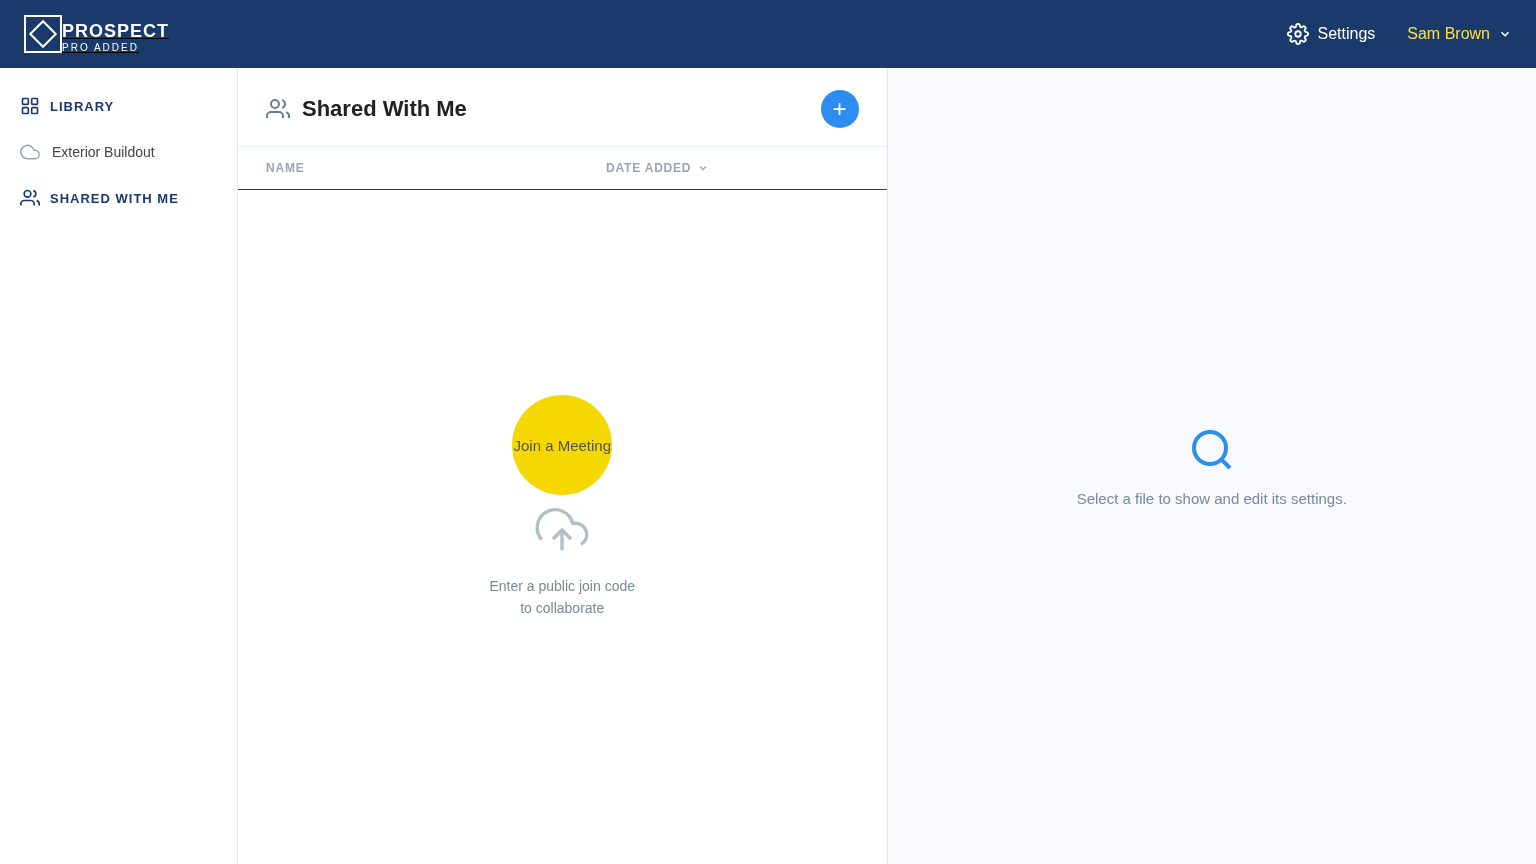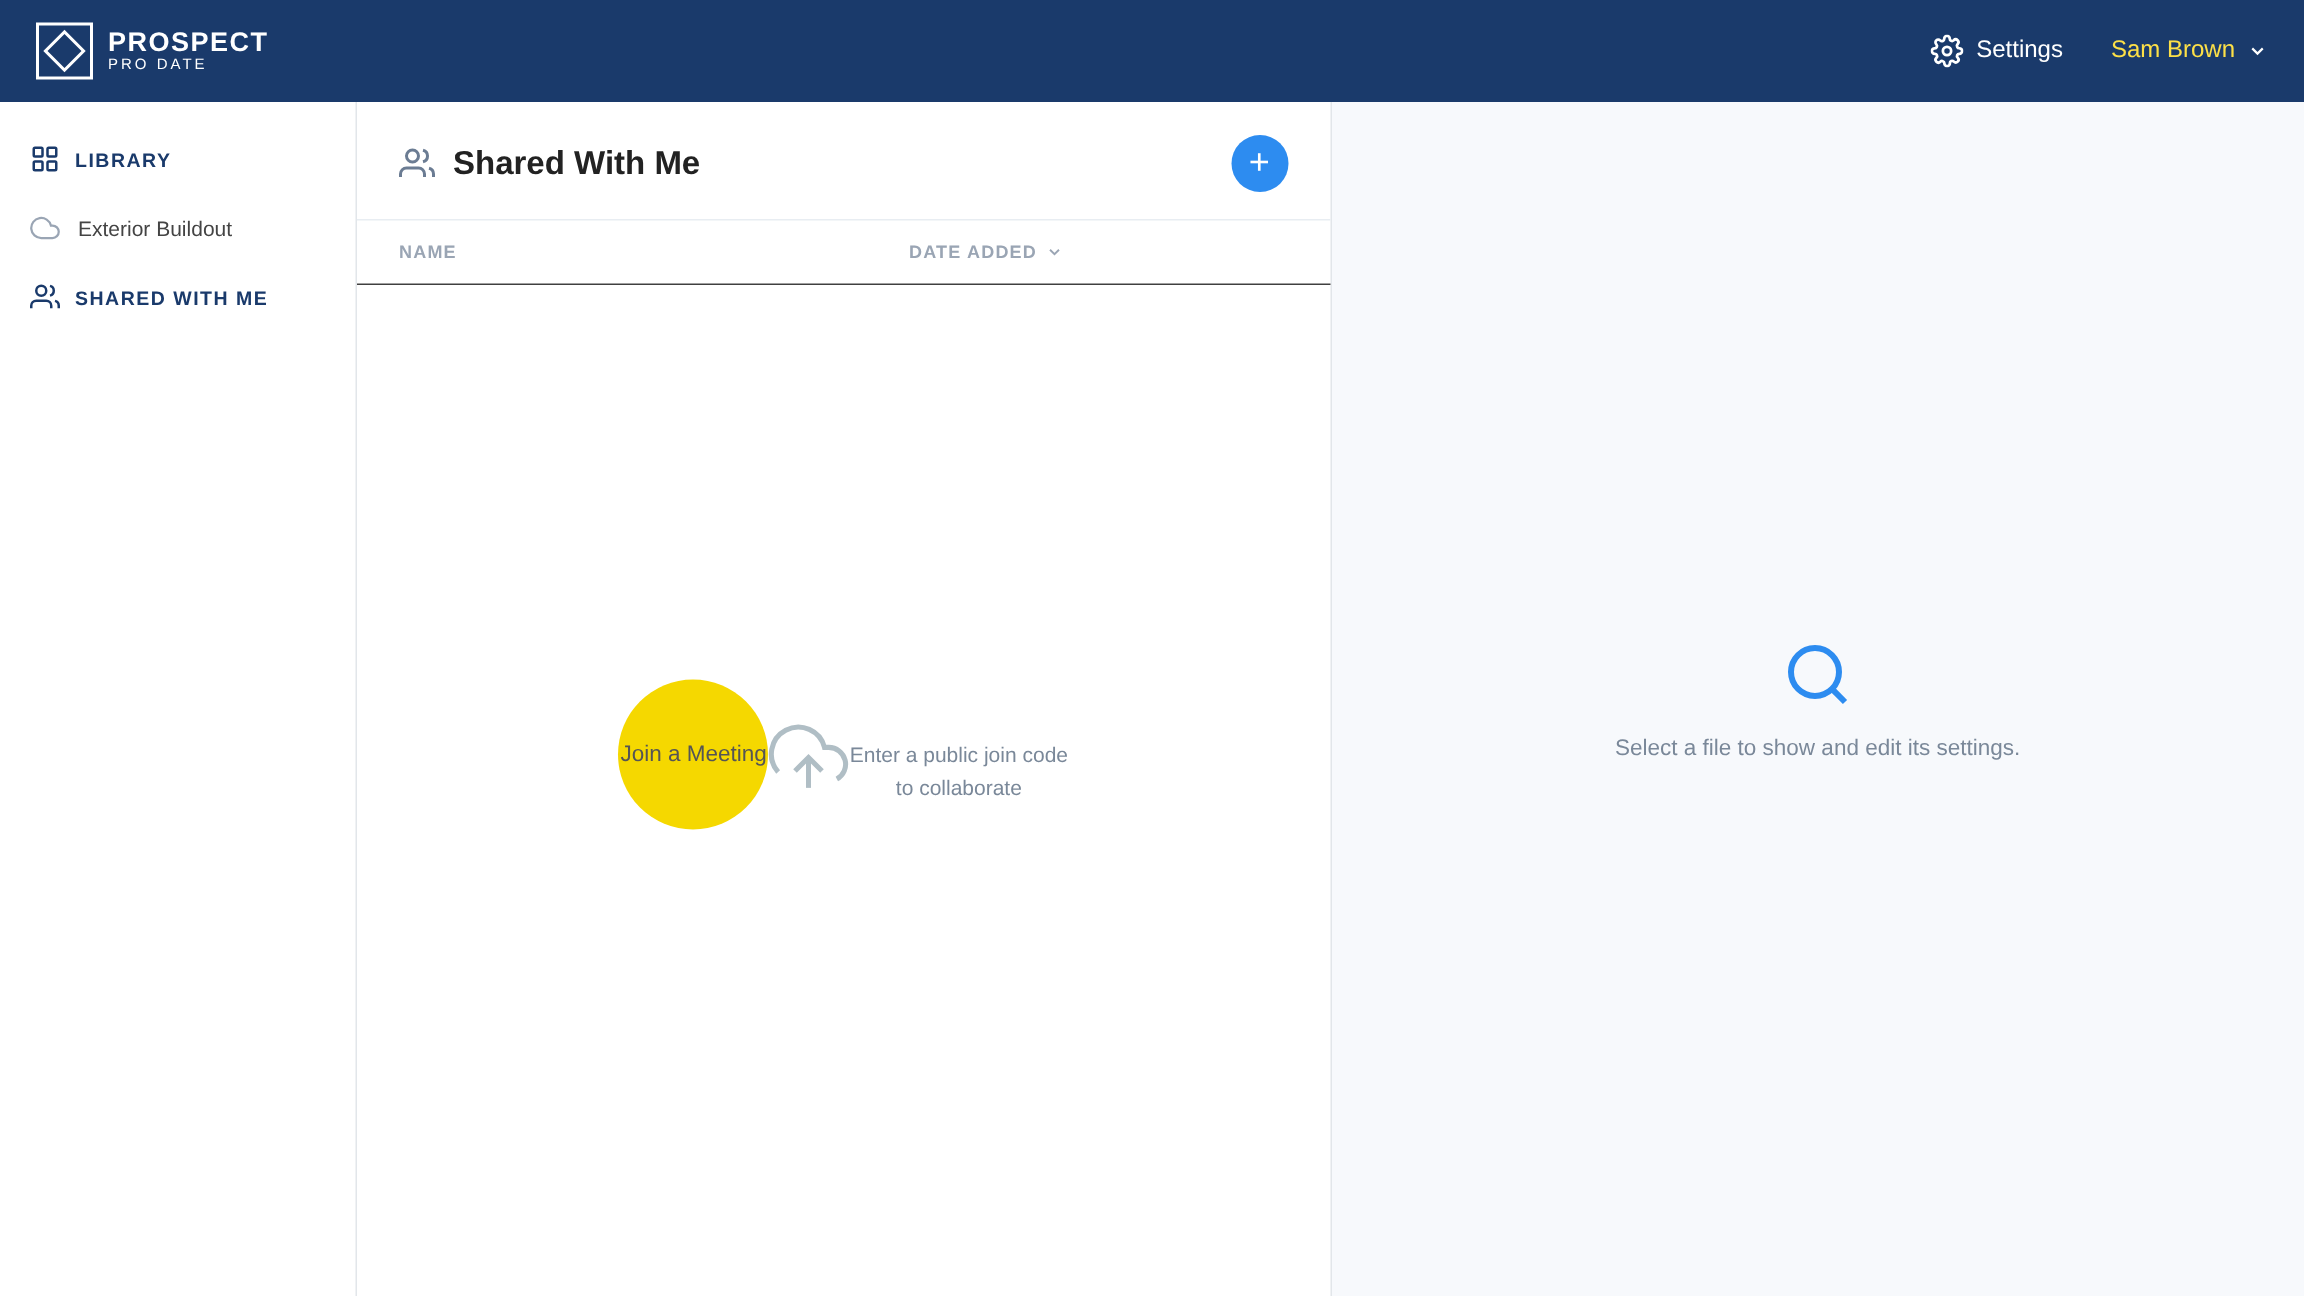--- a/index.html
+++ b/index.html
@@ -12,22 +12,23 @@
       display: flex;
       align-items: center;
       justify-content: space-between;
       padding: 0 24px;
       position: fixed;
       top: 0; left: 0; right: 0;
       z-index: 100;
     }
     .header-logo {
       display: flex;
-      align-items: center;
-      gap: 10px;
+      align-items: flex-end;
+      gap: 0;
+      text-decoration: underline;
     }
     .logo-box {
       width: 38px;
       height: 38px;
       border: 2.5px solid white;
       display: flex;
       align-items: center;
       justify-content: center;
     }
     .logo-diamond {
@@ -292,21 +293,21 @@
 </head>
 <body>
 
 <header class="header">
   <div class="header-logo">
     <div class="logo-box">
       <div class="logo-diamond"></div>
     </div>
     <div>
       <div class="logo-text">PROSPECT</div>
-      <div class="logo-subtext">PRO DATE</div>
+      <div class="logo-subtext">PRO ADDED</div>
     </div>
   </div>
   <div class="header-right">
     <button class="settings-btn">
       <svg class="gear-icon" viewBox="0 0 24 24" fill="none" stroke="white" stroke-width="2">
         <circle cx="12" cy="12" r="3"></circle>
         <path d="M19.4 15a1.65 1.65 0 0 0 .33 1.82l.06.06a2 2 0 0 1-2.83 2.83l-.06-.06a1.65 1.65 0 0 0-1.82-.33 1.65 1.65 0 0 0-1 1.51V21a2 2 0 0 1-4 0v-.09A1.65 1.65 0 0 0 9 19.4a1.65 1.65 0 0 0-1.82.33l-.06.06a2 2 0 0 1-2.83-2.83l.06-.06A1.65 1.65 0 0 0 4.68 15a1.65 1.65 0 0 0-1.51-1H3a2 2 0 0 1 0-4h.09A1.65 1.65 0 0 0 4.6 9a1.65 1.65 0 0 0-.33-1.82l-.06-.06a2 2 0 0 1 2.83-2.83l.06.06A1.65 1.65 0 0 0 9 4.68a1.65 1.65 0 0 0 1-1.51V3a2 2 0 0 1 4 0v.09a1.65 1.65 0 0 0 1 1.51 1.65 1.65 0 0 0 1.82-.33l.06-.06a2 2 0 0 1 2.83 2.83l-.06.06A1.65 1.65 0 0 0 19.4 9a1.65 1.65 0 0 0 1.51 1H21a2 2 0 0 1 0 4h-.09a1.65 1.65 0 0 0-1.51 1z"></path>
       </svg>
       <span>Settings</span>
     </button>
@@ -370,21 +371,21 @@
       <span class="col-name">NAME</span>
       <div class="col-date">
         <span>DATE ADDED</span>
         <svg width="12" height="12" viewBox="0 0 24 24" fill="none" stroke="#9aa5b4" stroke-width="2.5">
           <polyline points="6 9 12 15 18 9"></polyline>
         </svg>
       </div>
     </div>
 
     <div class="empty-state">
-      <div style="position:relative; display:flex; flex-direction:row; align-items:center; margin-top: 20px;">
+      <div style="position:relative; display:flex; flex-direction:column; align-items:center; margin-top: 20px;">
 
         <div style="position:relative; margin-bottom: 8px;">
           <div class="yellow-circle">
           </div>
           <span style="position:absolute; top:50%; left:50%; transform:translate(-50%,-50%); font-size:15px; color:#555; font-weight:500; white-space:nowrap;">Join a Meeting</span>
         </div>
 
         <div class="upload-icon-wrap">
           <svg width="54" height="54" viewBox="0 0 24 24" fill="none" stroke="#b0bec5" stroke-width="1.5">
             <polyline points="16 16 12 12 8 16"></polyline>

